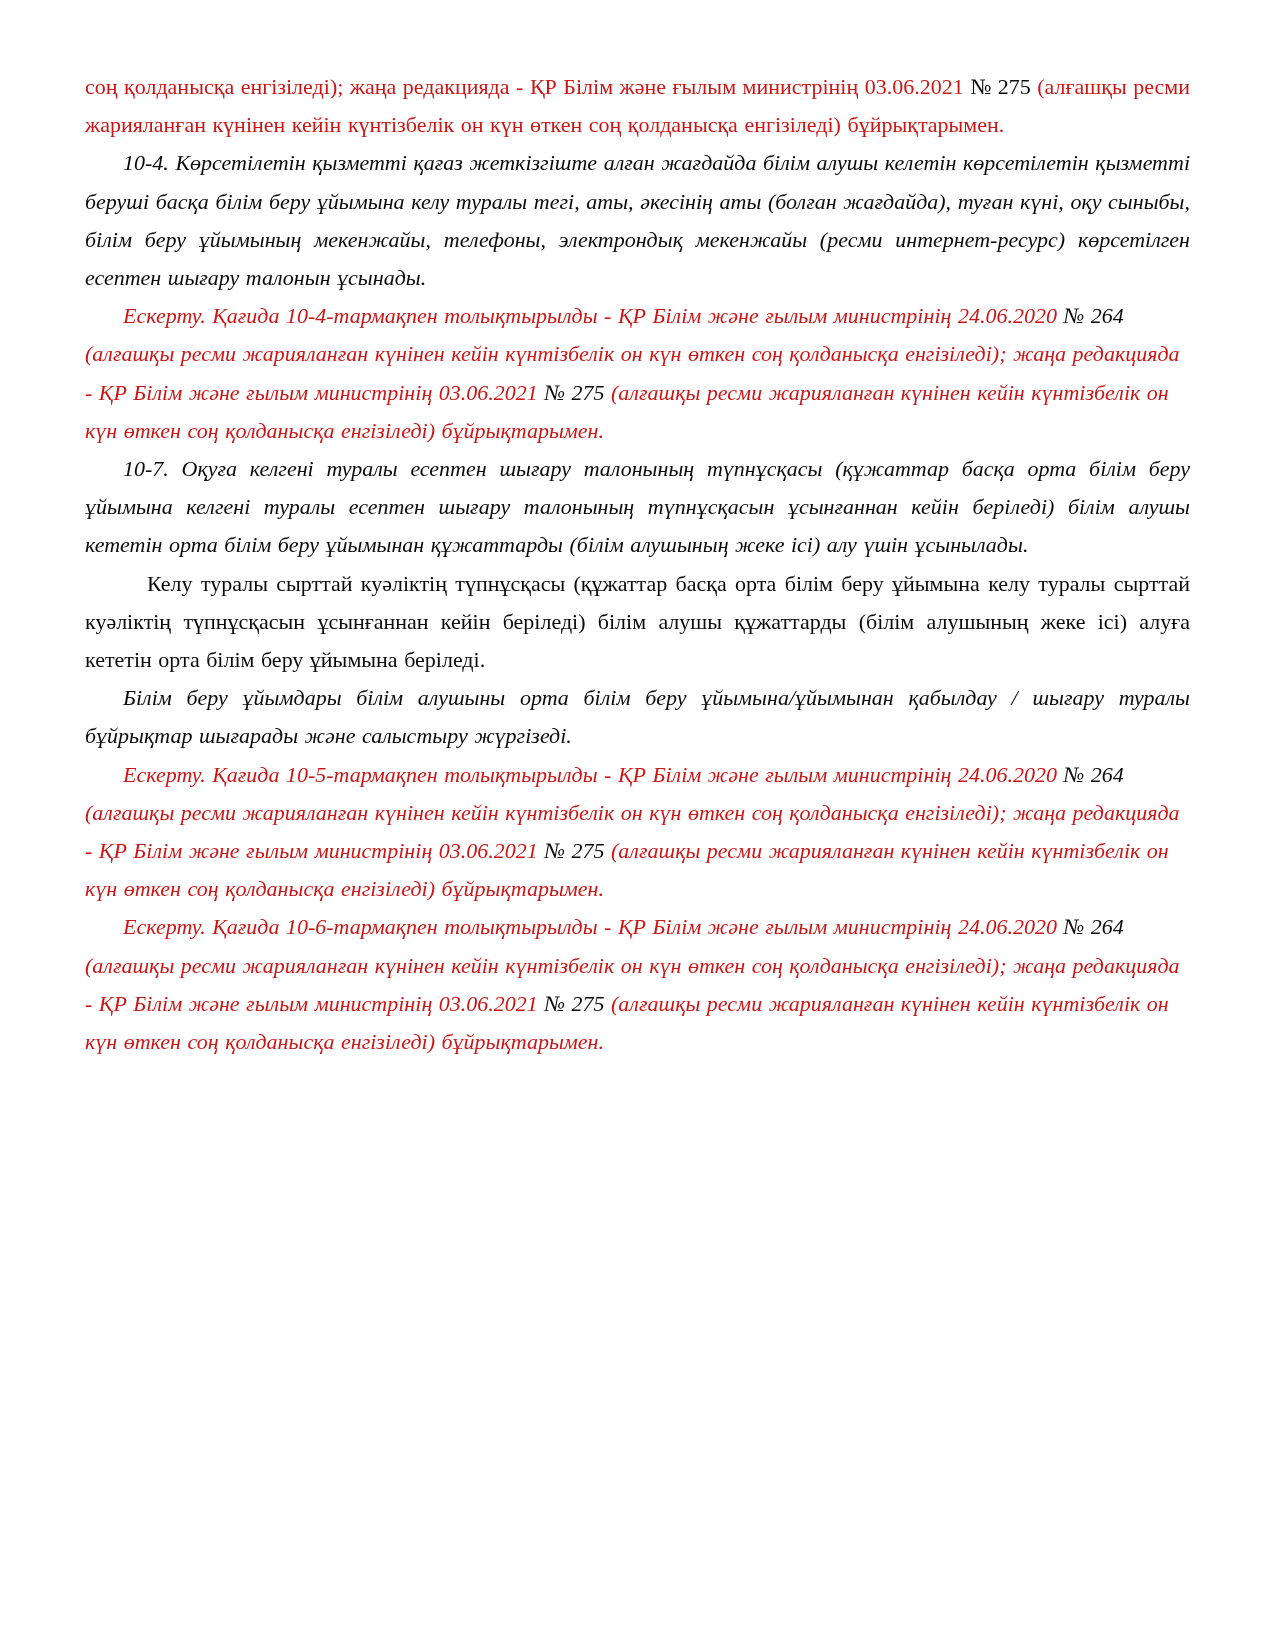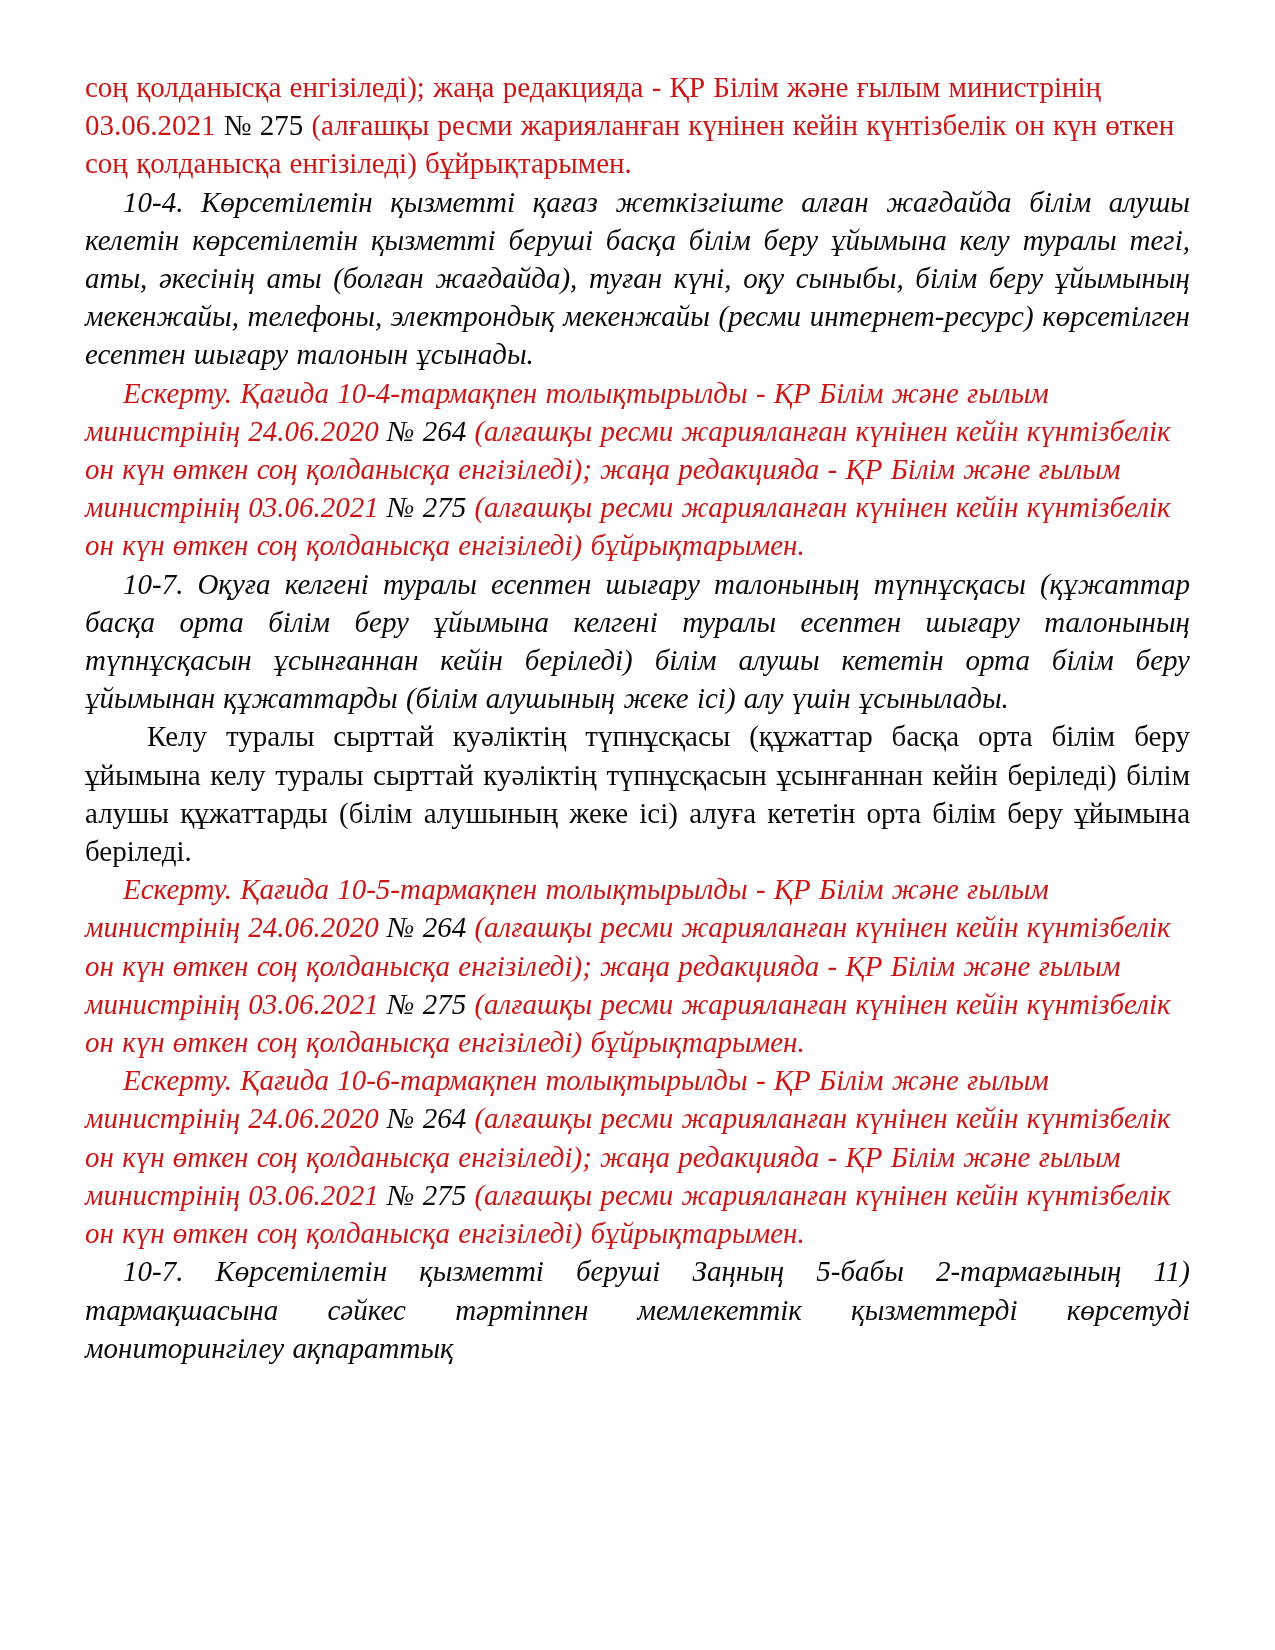--- a/index.html
+++ b/index.html
@@ -15,21 +15,21 @@
     overflow: hidden;
     box-sizing: border-box;
     padding: 68px 85px 0 85px;
   }
   .content {
     width: 1105px;
   }
   .para {
     margin: 0;
     font-family: "Liberation Serif", "DejaVu Serif", serif;
-    font-size: 29px;
+    font-size: 22px;
     line-height: 38.2px;
     color: #0a0a0a;
     text-align: justify;
     word-spacing: 1px;
   }
   .para.red-note {
     text-align: left;
   }
   .indent-none  { text-indent: 0; }
   .indent-normal{ text-indent: 38px; font-style: italic; }
@@ -40,17 +40,17 @@
 </head>
 <body>
 
 <div class="page">
   <div class="content" id="doc-content">
       <p class="para indent-none red-note"><span class="seg-red">соң қолданысқа енгізіледі); жаңа редакцияда - ҚР Білім және ғылым министрінің 03.06.2021 </span><span class="seg-black">№ 275</span><span class="seg-red"> (алғашқы ресми жарияланған күнінен кейін күнтізбелік он күн өткен соң қолданысқа енгізіледі) бұйрықтарымен.</span></p>
       <p class="para indent-normal"><span class="seg-black">10-4. Көрсетілетін қызметті қағаз жеткізгіште алған жағдайда білім алушы келетін көрсетілетін қызметті беруші басқа білім беру ұйымына келу туралы тегі, аты, әкесінің аты (болған жағдайда), туған күні, оқу сыныбы, білім беру ұйымының мекенжайы, телефоны, электрондық мекенжайы (ресми интернет-ресурс) көрсетілген есептен шығару талонын ұсынады.</span></p>
       <p class="para indent-normal red-note"><span class="seg-red">Ескерту. Қағида 10-4-тармақпен толықтырылды - ҚР Білім және ғылым министрінің 24.06.2020 </span><span class="seg-black">№ 264</span><span class="seg-red"> (алғашқы ресми жарияланған күнінен кейін күнтізбелік он күн өткен соң қолданысқа енгізіледі); жаңа редакцияда - ҚР Білім және ғылым министрінің 03.06.2021 </span><span class="seg-black">№ 275</span><span class="seg-red"> (алғашқы ресми жарияланған күнінен кейін күнтізбелік он күн өткен соң қолданысқа енгізіледі) бұйрықтарымен.</span></p>
       <p class="para indent-normal"><span class="seg-black">10-7. Оқуға келгені туралы есептен шығару талонының түпнұсқасы (құжаттар басқа орта білім беру ұйымына келгені туралы есептен шығару талонының түпнұсқасын ұсынғаннан кейін беріледі) білім алушы кететін орта білім беру ұйымынан құжаттарды (білім алушының жеке ісі) алу үшін ұсынылады.</span></p>
       <p class="para indent-large"><span class="seg-black">Келу туралы сырттай куәліктің түпнұсқасы (құжаттар басқа орта білім беру ұйымына келу туралы сырттай куәліктің түпнұсқасын ұсынғаннан кейін беріледі) білім алушы құжаттарды (білім алушының жеке ісі) алуға кететін орта білім беру ұйымына беріледі.</span></p>
+      <p class="para indent-normal"><span class="seg-black">Білім беру ұйымдары білім алушыны орта білім беру ұйымына/ұйымынан қабылдау / шығару туралы бұйрықтар шығарады және салыстыру жүргізеді.</span></p>
       <p class="para indent-normal red-note"><span class="seg-red">Ескерту. Қағида 10-5-тармақпен толықтырылды - ҚР Білім және ғылым министрінің 24.06.2020 </span><span class="seg-black">№ 264</span><span class="seg-red"> (алғашқы ресми жарияланған күнінен кейін күнтізбелік он күн өткен соң қолданысқа енгізіледі); жаңа редакцияда - ҚР Білім және ғылым министрінің 03.06.2021 </span><span class="seg-black">№ 275</span><span class="seg-red"> (алғашқы ресми жарияланған күнінен кейін күнтізбелік он күн өткен соң қолданысқа енгізіледі) бұйрықтарымен.</span></p>
       <p class="para indent-normal red-note"><span class="seg-red">Ескерту. Қағида 10-6-тармақпен толықтырылды - ҚР Білім және ғылым министрінің 24.06.2020 </span><span class="seg-black">№ 264</span><span class="seg-red"> (алғашқы ресми жарияланған күнінен кейін күнтізбелік он күн өткен соң қолданысқа енгізіледі); жаңа редакцияда - ҚР Білім және ғылым министрінің 03.06.2021 </span><span class="seg-black">№ 275</span><span class="seg-red"> (алғашқы ресми жарияланған күнінен кейін күнтізбелік он күн өткен соң қолданысқа енгізіледі) бұйрықтарымен.</span></p>
-      <p class="para indent-normal"><span class="seg-black">10-7. Көрсетілетін қызметті беруші Заңның 5-бабы 2-тармағының 11) тармақшасына сәйкес тәртіппен мемлекеттік қызметтерді көрсетуді мониторингілеу ақпараттық</span></p>
     </div>
 </div>
 
 </body></html>

